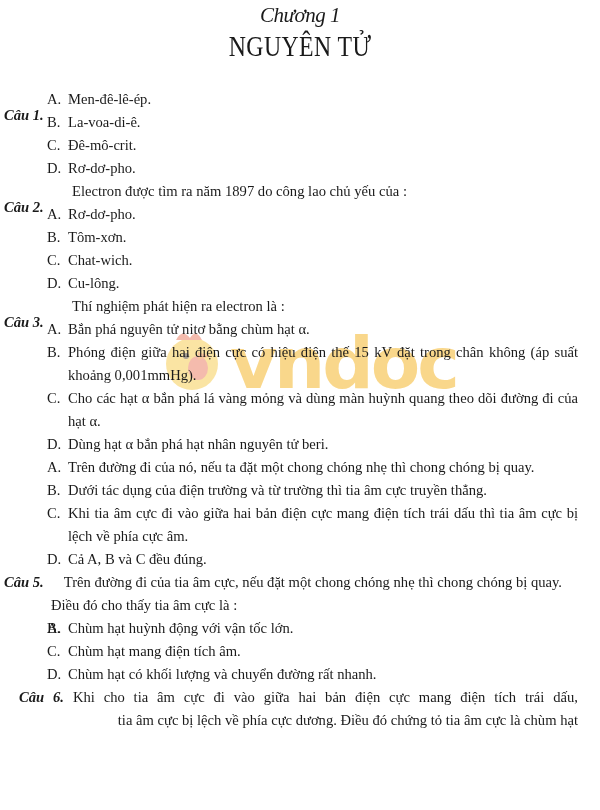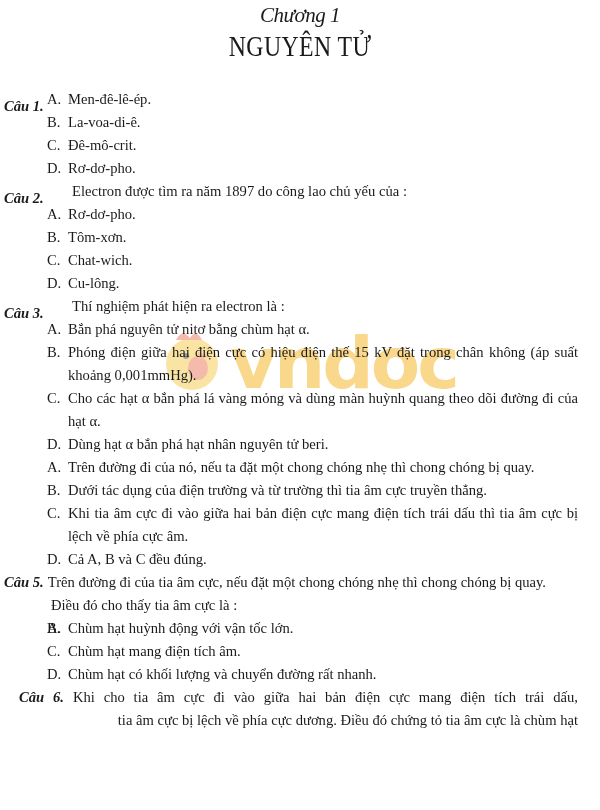--- a/index.html
+++ b/index.html
@@ -15,25 +15,25 @@
   .title {
     position: absolute; top: 30px; left: 0; width: 600px; text-align: center;
     font-size: 29px; letter-spacing: 0.5px; transform: scaleX(0.82);
   }
   .content { position: absolute; top: 88px; left: 0; width: 600px; }
   .q {
     position: relative; padding-left: 72px; padding-right: 22px;
     font-size: 14.6px; line-height: 23px; text-align: justify;
   }
   .q .qlabel {
-    position: absolute; left: 4px; top: 7px;
+    position: absolute; left: 4px; top: 16px;
     font-weight: bold; font-style: italic;
   }
   .q.q5 { padding-left: 4px; text-indent: 0; }
-  .q.q5 .qlabel { position: static; margin-right: 4px; }
+  .q.q5 .qlabel { position: static; margin-right: 20px; }
   .q.q5 .cont { padding-left: 47px; display: block; }
   .q.q6 { padding-left: 19px; }
   .q.q6 .qlabel { position: static; }
   .q.q6 .cont { padding-left: 46px; display: block; text-align: right; }
   .q.q6 .first { text-align: justify; text-align-last: justify; display: block; }
   .opt {
     position: relative; padding-left: 68px; padding-right: 22px;
     font-size: 14.6px; line-height: 23px; text-align: justify;
   }
   .opt .olabel { position: absolute; left: 47px; top: 0; }

